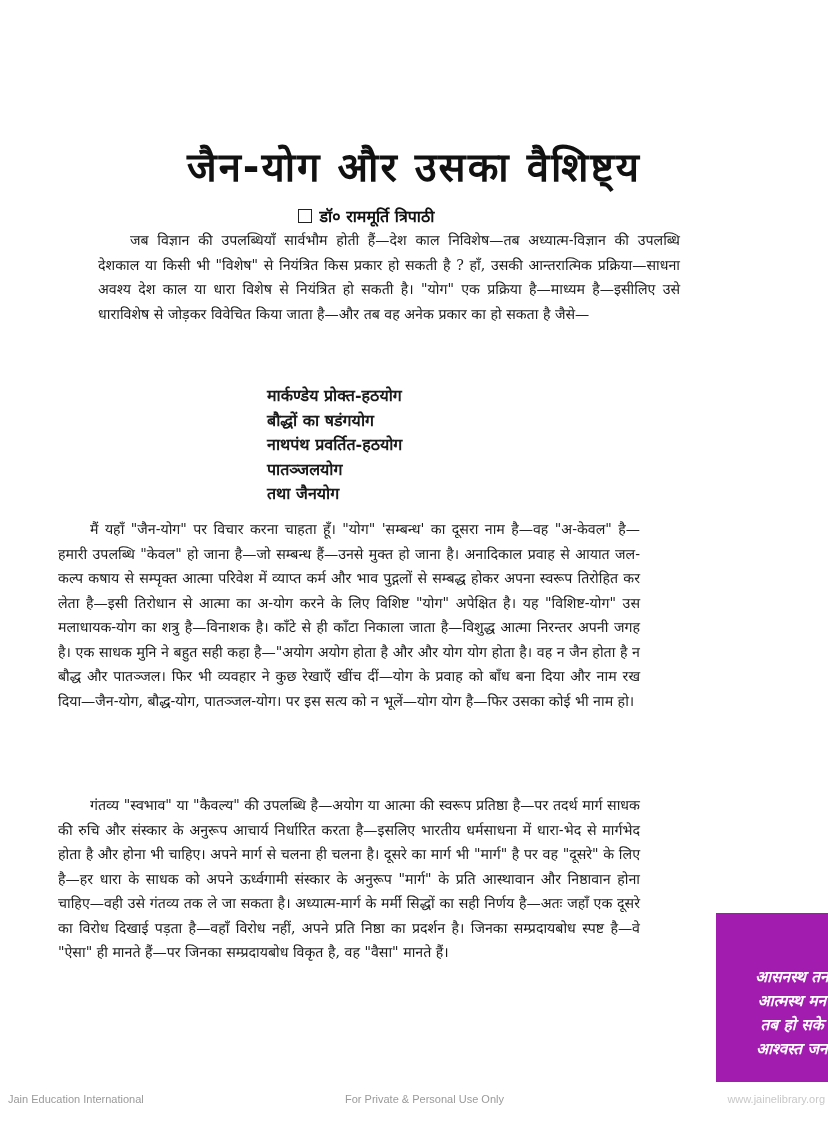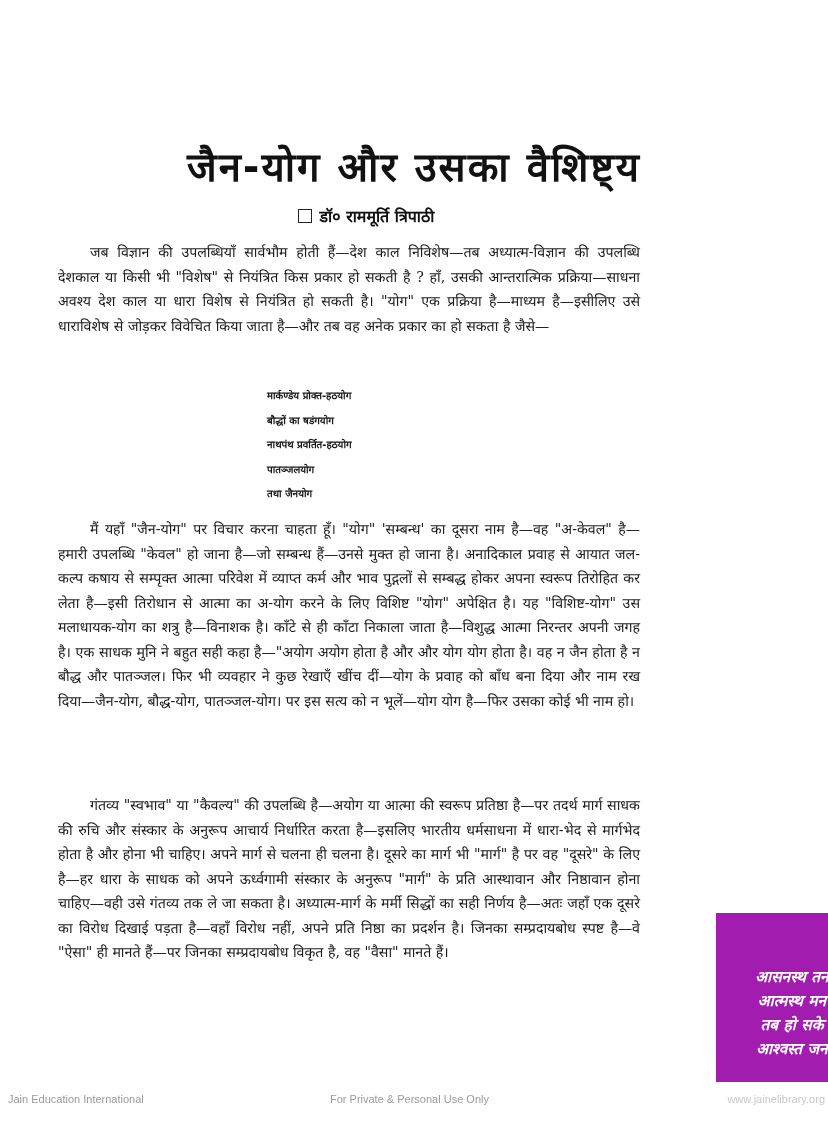--- a/index.html
+++ b/index.html
@@ -21,44 +21,44 @@
   }
   .byline .box {
     display: inline-block; width: 12px; height: 12px; border: 1.5px solid #222;
     vertical-align: -1px; margin-right: 8px;
   }
   .para {
     position: absolute; left: 58px; width: 582px;
     font-size: 14.2px; line-height: 24.5px; text-align: justify;
     text-indent: 32px; margin: 0;
   }
-  .p1 { top: 240px; }
+  .p1 { top: 228px; margin-left: 40px; }
   .p2 { top: 517px; }
   .p3 { top: 793px; }
   .list {
     position: absolute; left: 267px; top: 384px;
     font-family: "DejaVu Sans", sans-serif; font-weight: bold;
-    font-size: 10px; line-height: 24.6px; margin: 0; padding: 0; list-style: none;
+    font-size: 16px; line-height: 24.6px; margin: 0; padding: 0; list-style: none;
   }
   .quote-box {
     position: absolute; left: 676px; top: 913px; width: 152px; height: 169px;
     background: #a21caf;
     margin-left: 40px;
   }
   .quote-lines {
     position: absolute; left: 0; right: 0; top: 52px; text-align: center;
     color: #ffffff; font-family: "DejaVu Sans", sans-serif; font-weight: bold;
     font-size: 15.5px; line-height: 24px; font-style: italic;
   }
   .footer {
     position: absolute; top: 1093px; font-family: "Liberation Sans", sans-serif;
     font-size: 11px; color: #9a9a9a;
   }
   .footer-left { left: 8px; text-align: center; }
-  .footer-center { left: 330px; text-align: center; }
+  .footer-center { left: 345px; text-align: center; }
   .footer-right { right: 3px; color: #c8c8c8; }
 </style>
 </head>
 <body>
 
 <h1 class="page-title">जैन-योग और उसका वैशिष्ट्य</h1>
 
 <div class="byline">
   <span class="box"></span><span>डॉ० राममूर्ति त्रिपाठी</span>
 </div>

